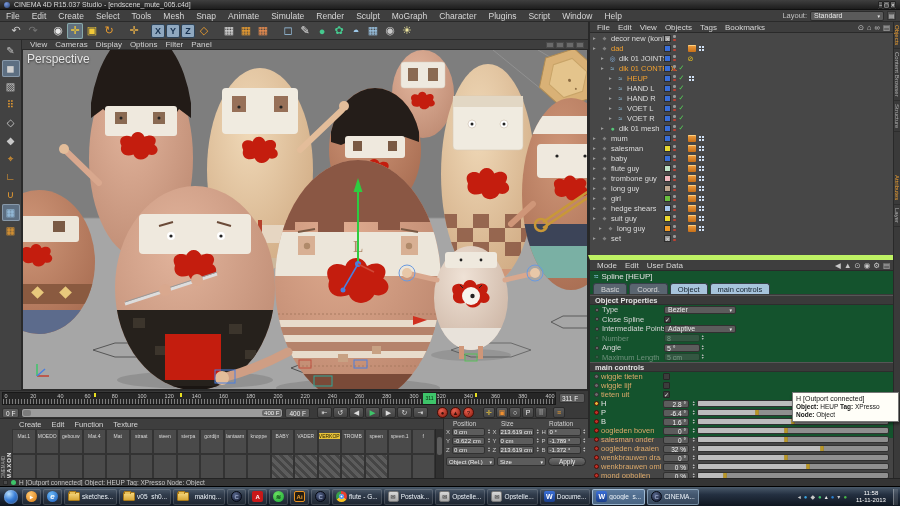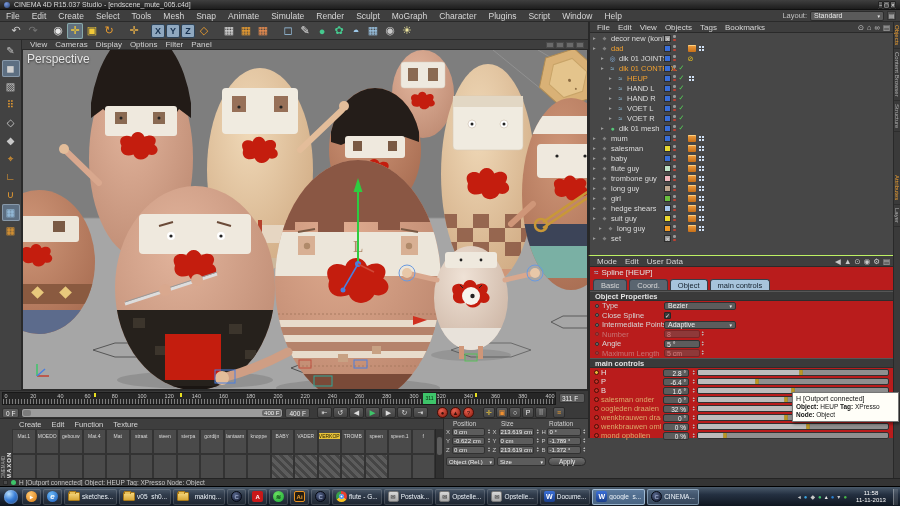--- a/index.html
+++ b/index.html
@@ -83,22 +83,22 @@
 .tagx{color:#e8c020;font-size:7px;line-height:7px}
 
 
 #stabs{position:absolute;left:893px;top:22px;width:7px;height:456px;background:#3a3a3a;
   border-left:1px solid #292929;display:flex;flex-direction:column;align-items:center;font-size:6px;overflow:hidden}
 .stab{writing-mode:vertical-rl;padding:3px 0;color:#b0b0b0;border-bottom:1px solid #2d2d2d;white-space:nowrap}
 .stab.on{color:#f0a030}
 .stgap{height:40px;flex:0 0 auto}
 
 
-#attr{position:absolute;left:588px;top:255px;width:305px;height:183px;background:#b91c1c;
-  border-left:2px solid #292929;border-top:1px solid #bef264}
+#attr{position:absolute;left:588px;top:255px;width:305px;height:183px;background:#14532d;
+  border-left:2px solid #292929;border-top:5px solid #bef264}
 #attr-menu{height:11px;background:#3e3e3e;border-bottom:1px solid #2a2a2a;display:flex;
   align-items:center;font-size:8px;padding:0 3px}
 .ami{padding:0 4px;color:#d6d6d6}
 #attr-menu-right{margin-left:auto;display:flex;gap:3px;font-size:7.5px;color:#c8c8c8}
 #attr-title{height:11px;display:flex;align-items:center;gap:3px;font-size:8px;padding:0 4px;color:#e0e0e0}
 #attr-title .spico{color:#9ad0f0;font-size:8px}
 #attr-tabs{height:13px;display:flex;gap:2px;padding:1px 3px 0 3px;border-bottom:1px solid #3a3a3a}
 .atab{padding:0 7px;height:11px;line-height:11px;font-size:7.5px;background:#5a6570;color:#d8d8d8;
   border:1px solid #373f49;border-bottom:none;border-radius:3px 3px 0 0}
 .atab.on{background:#a7c4dc;color:#14202c}
@@ -1013,20 +1013,37 @@
           <span class="apdot dis"></span>
           <span class="aplbl dis">Maximum Length</span>
           <span class="numb dis">5 cm</span>
           <span class="stp">
             <span>▲</span>
             <span>▼</span>
           </span>
         </div>
       </div>
     <div class="asec">main controls</div>
+    <div id="attr-checks">
+        <div class="srow">
+          <span class="sdot" style="background:#6a6a6a;border-color:#2e2e2e"></span>
+   <span class="slbl">wiggle tieten</span>
+   <span class="ckb"></span>
+        </div>
+        <div class="srow">
+          <span class="sdot" style="background:#6a6a6a;border-color:#2e2e2e"></span>
+   <span class="slbl">wiggle lijf</span>
+   <span class="ckb"></span>
+        </div>
+        <div class="srow">
+          <span class="sdot" style="background:#6a6a6a;border-color:#2e2e2e"></span>
+   <span class="slbl">tieten uit</span>
+   <span class="ckb">✓</span>
+        </div>
+      </div>
     <div id="attr-sliders">
         <div class="srow">
           <span class="sdot" style="background:#e8b838"></span>
    <span class="slbl w">H</span>
    <span class="sval">2.8 °</span>
    <span class="stp">
             <span>▲</span>
             <span>▼</span>
           </span>
    <span class="strk">
@@ -1051,20 +1068,33 @@
           <span class="sdot" style="background:#c03028"></span>
    <span class="slbl w">B</span>
    <span class="sval">1.6 °</span>
    <span class="stp">
             <span>▲</span>
             <span>▼</span>
           </span>
    <span class="strk">
      <span class="sfill" style="width:50%"></span>
             <span class="smk" style="left:50%"></span>
+   </span>
+        </div>
+        <div class="srow">
+          <span class="sdot" style="background:#c03028"></span>
+   <span class="slbl">oogleden boven</span>
+   <span class="sval">0 °</span>
+   <span class="stp">
+            <span>▲</span>
+            <span>▼</span>
+          </span>
+   <span class="strk">
+     <span class="sfill" style="width:46%"></span>
+            <span class="smk" style="left:46%"></span>
    </span>
         </div>
         <div class="srow">
           <span class="sdot" style="background:#c03028"></span>
    <span class="slbl">salesman onder</span>
    <span class="sval">0 °</span>
    <span class="stp">
             <span>▲</span>
             <span>▼</span>
           </span>

